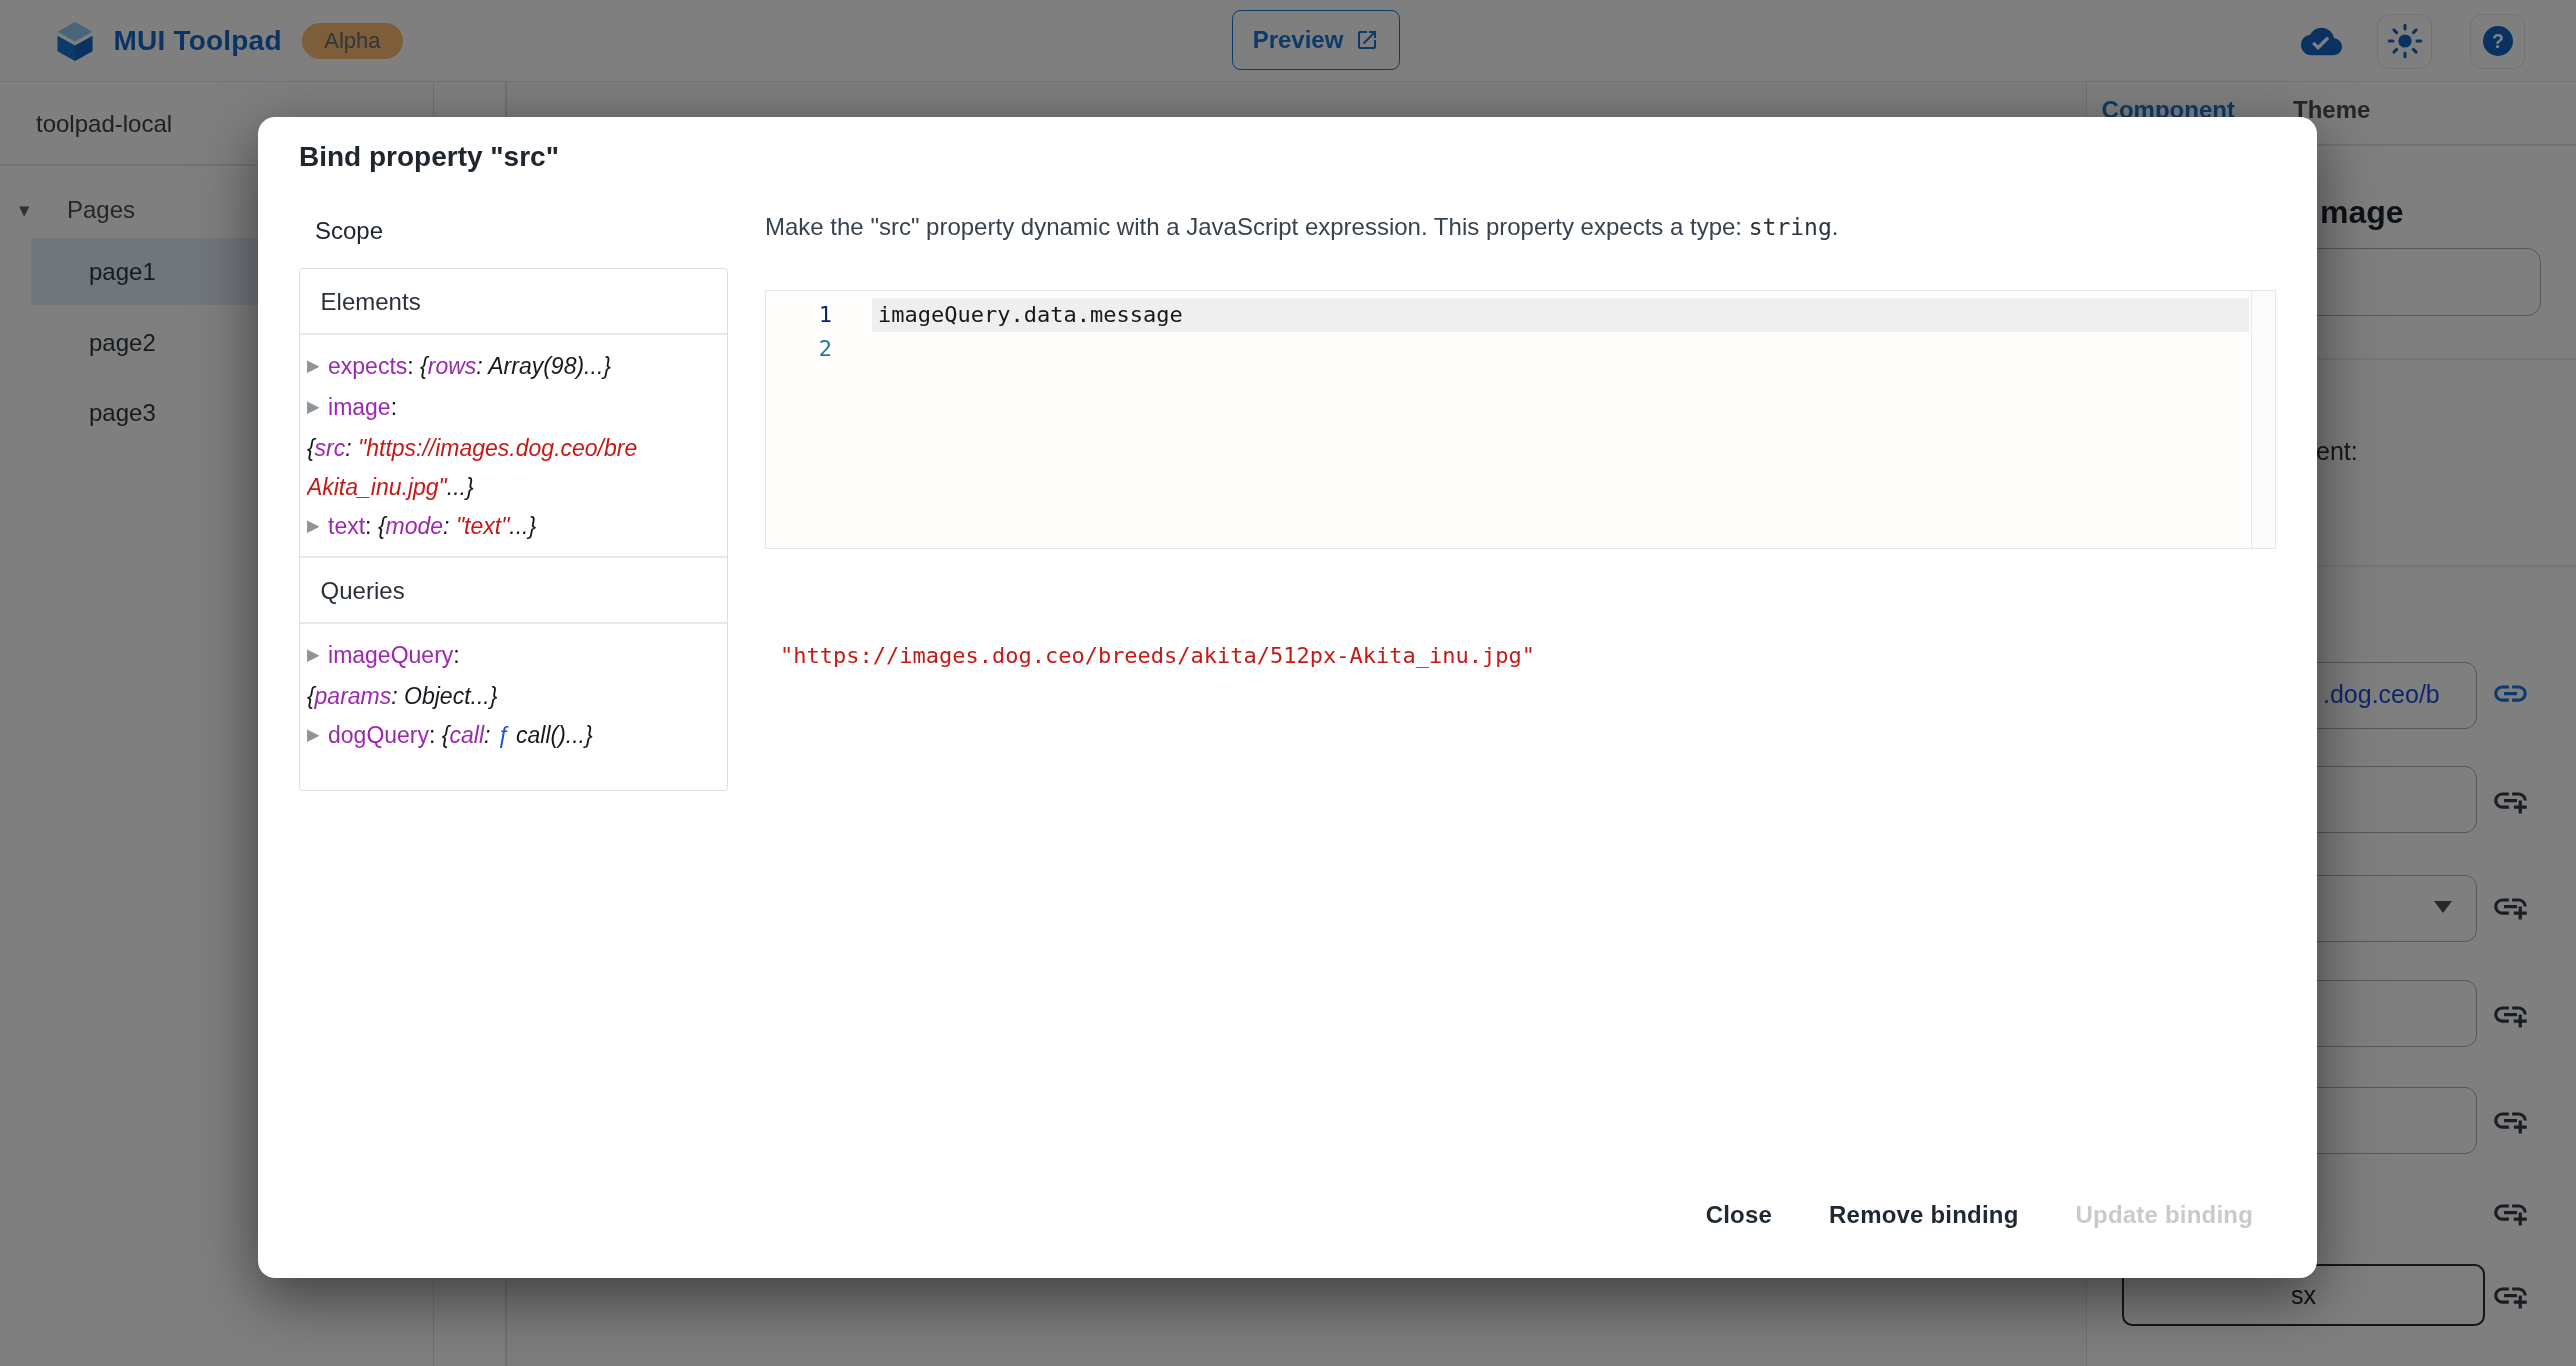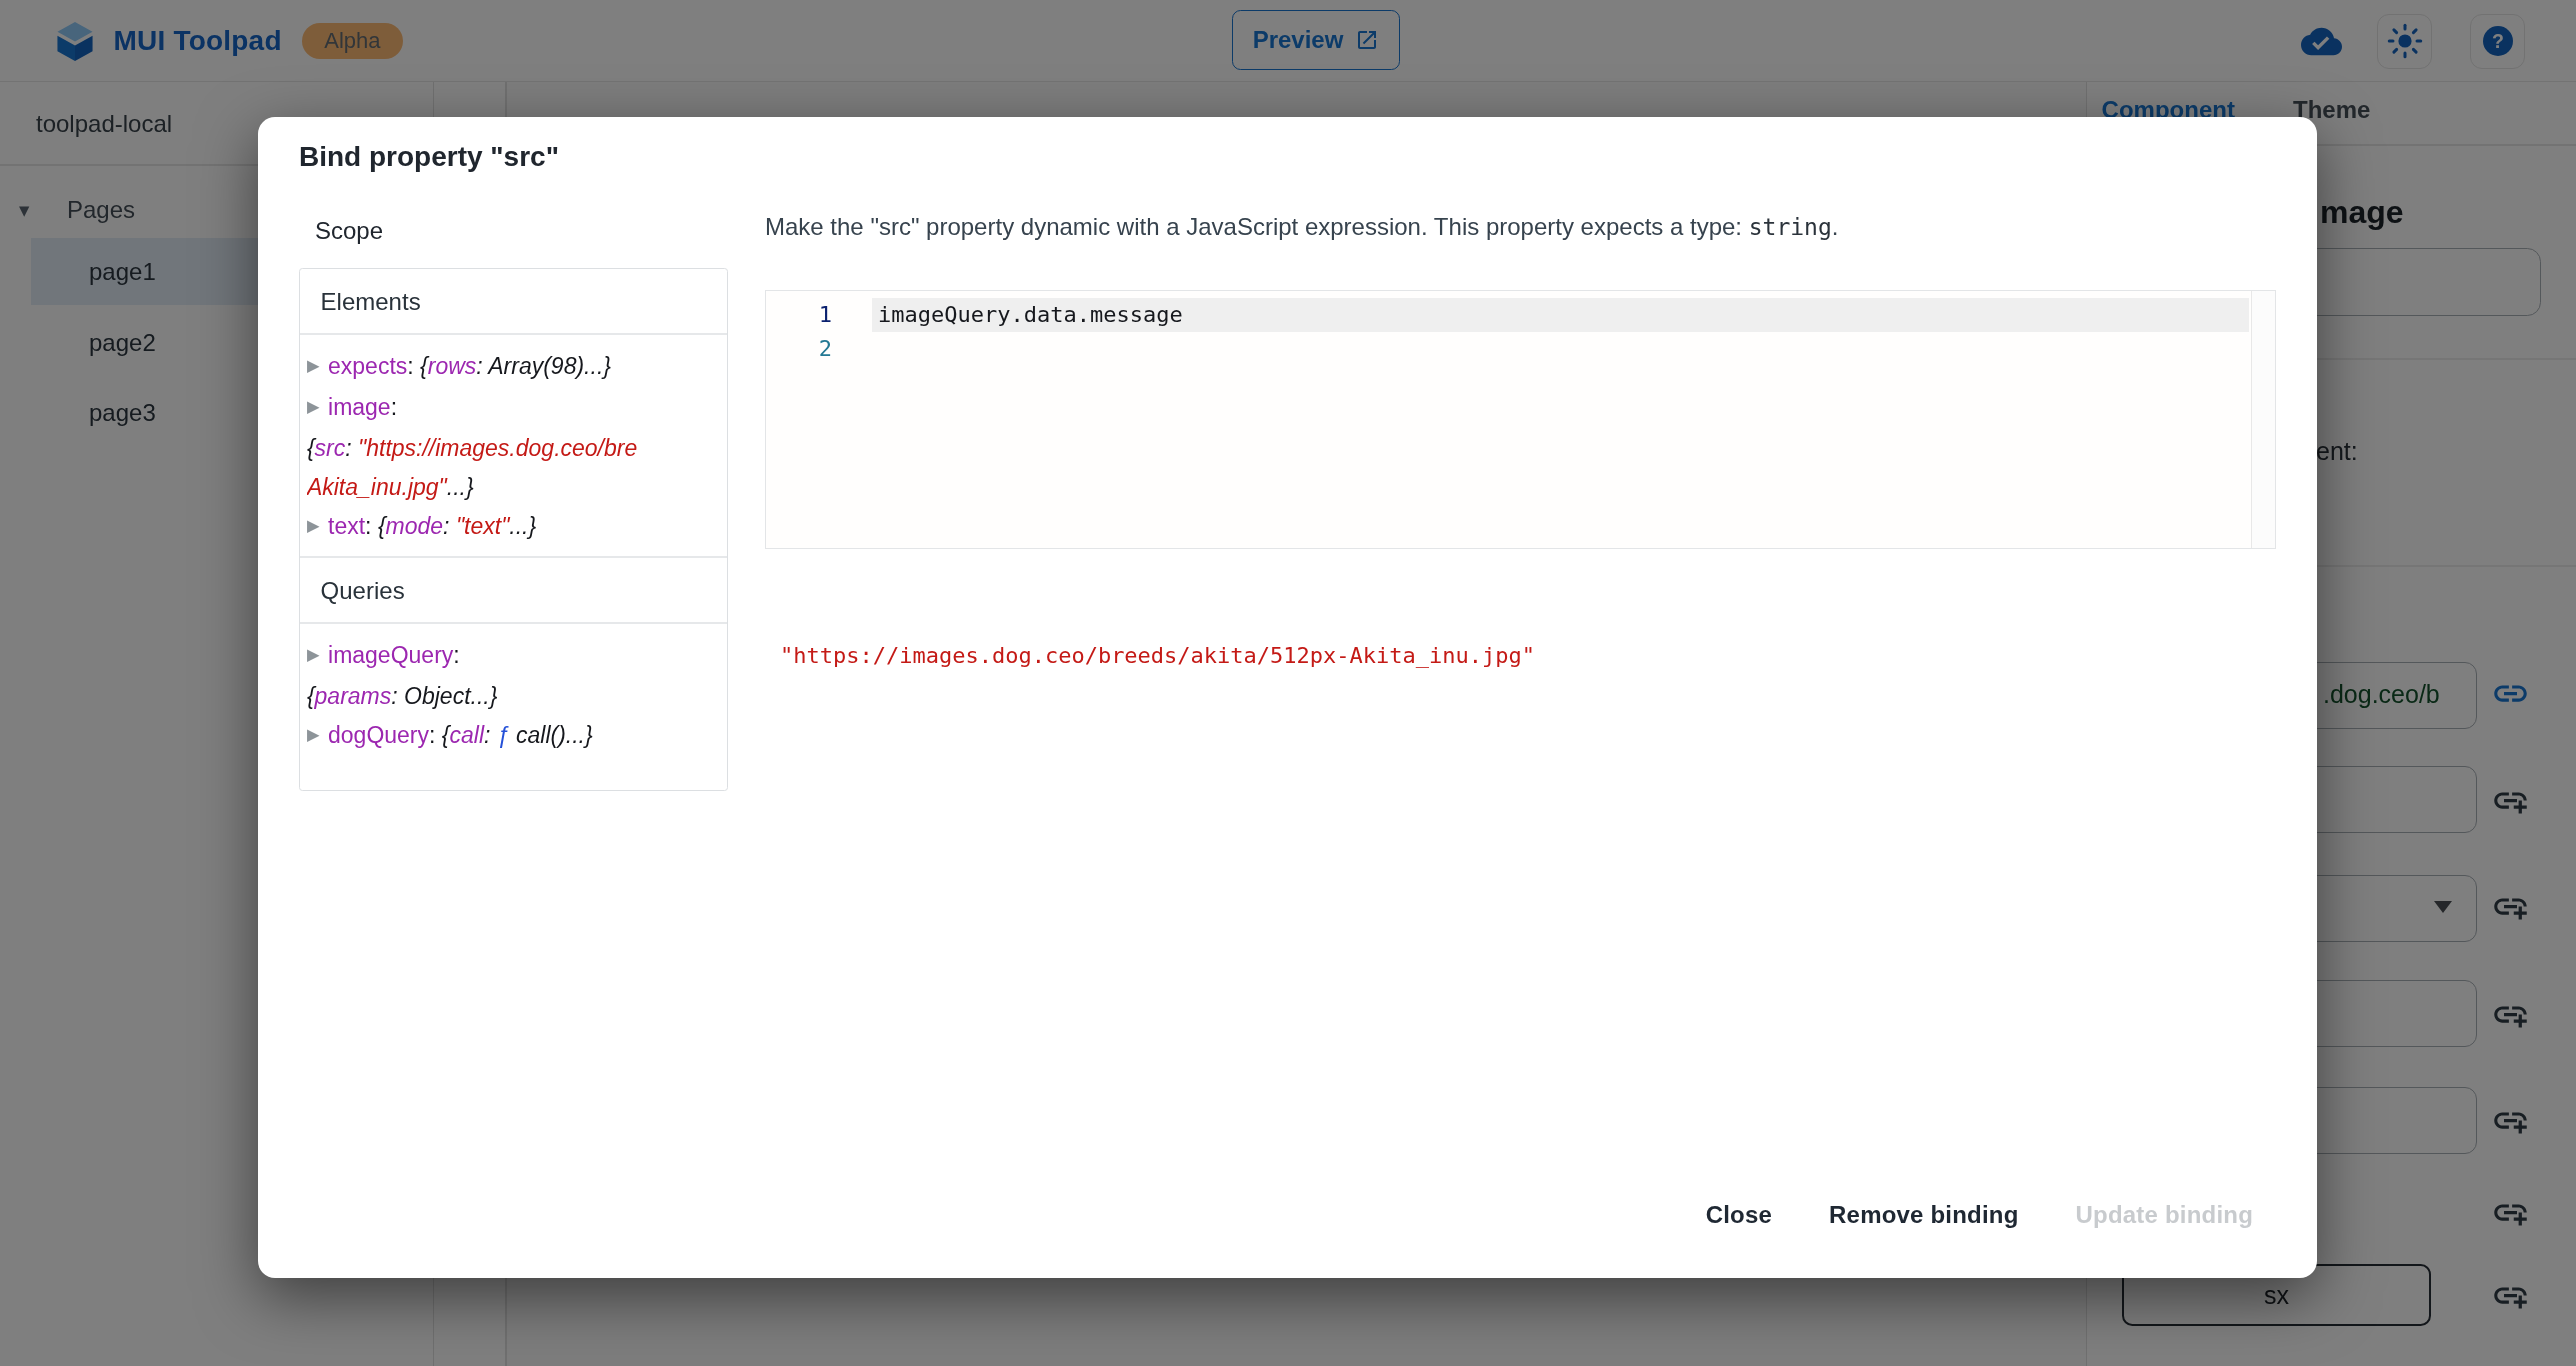--- a/index.html
+++ b/index.html
@@ -37,25 +37,25 @@
   .tab.sel { left:14.6px; color:#1976d2; }
   .tab.unsel { left:206px; color:#475059; }
   .tabs-divider { position:absolute; left:0; top:62px; width:489px; height:1.7px; background:#e7e7e7; }
   .rp-heading { position:absolute; left:233px; top:112px; font-size:32px; font-weight:600; color:#1d242b; }
   .rp-input { position:absolute; border:1.7px solid #a9b0b6; border-radius:12px; background:#fff; }
   .rp-input.first { left:77px; top:166px; width:377px; height:68px; border-radius:13.7px; }
   .rp-div1 { position:absolute; left:0; top:276px; width:489px; height:1.7px; background:#ececec; }
   .rp-label-frag { position:absolute; left:229px; top:355px; font-size:25px; color:#2b333b; }
   .rp-div2 { position:absolute; left:0; top:483px; width:489px; height:1.7px; background:#ececec; }
   .prop-input { left:111px; width:279px; height:67px; }
-  .src-frag { position:absolute; left:236px; top:598px; font-size:25px; color:#14532d; white-space:nowrap; }
+  .src-frag { position:absolute; left:236px; top:598px; font-size:25px; color:#1d4ed8; white-space:nowrap; }
   .select-caret { position:absolute; left:347px; top:819px; width:0; height:0; border-left:9.4px solid transparent; border-right:9.4px solid transparent; border-top:12px solid #4a4f54; }
   .bind-icon { position:absolute; left:404px; width:39px; height:39px; color:#303c46; cursor:pointer; }
   .bind-icon.bound { color:#1976d2; }
-  .sx-btn { position:absolute; left:35px; top:1182px; width:309px; height:62px; border:2.6px solid #272e36; border-radius:10.3px; display:flex; align-items:center; justify-content:center; font-size:25px; color:#20262c; background:transparent; cursor:pointer; }
+  .sx-btn { position:absolute; left:35px; top:1182px; width:363px; height:62px; border:2.6px solid #272e36; border-radius:10.3px; display:flex; align-items:center; justify-content:center; font-size:25px; color:#20262c; background:transparent; cursor:pointer; }
 
   
   #backdrop { position:absolute; inset:0; background:rgba(0,0,0,0.5); z-index:10; }
   #dialog { position:absolute; left:258px; top:117px; width:2059px; height:1161px; background:#fff; border-radius:17px; box-shadow:0 19px 60px rgba(0,0,0,0.5); z-index:20; }
   .dlg-title { position:absolute; left:41px; top:24px; font-size:28px; font-weight:600; color:#20262e; }
   .scope-label { position:absolute; left:57px; top:100px; font-size:24px; font-weight:500; color:#20262e; }
   .dlg-desc { position:absolute; left:507px; top:96px; width:1494px; font-size:24px; color:#37434e; }
   .dlg-desc .mono { font-size:23px; color:#2b333b; }
 
   .scope-box { position:absolute; left:41px; top:151px; width:429px; height:523px; border:1.7px solid #dcdfe2; border-radius:3.4px; background:#fff; }

